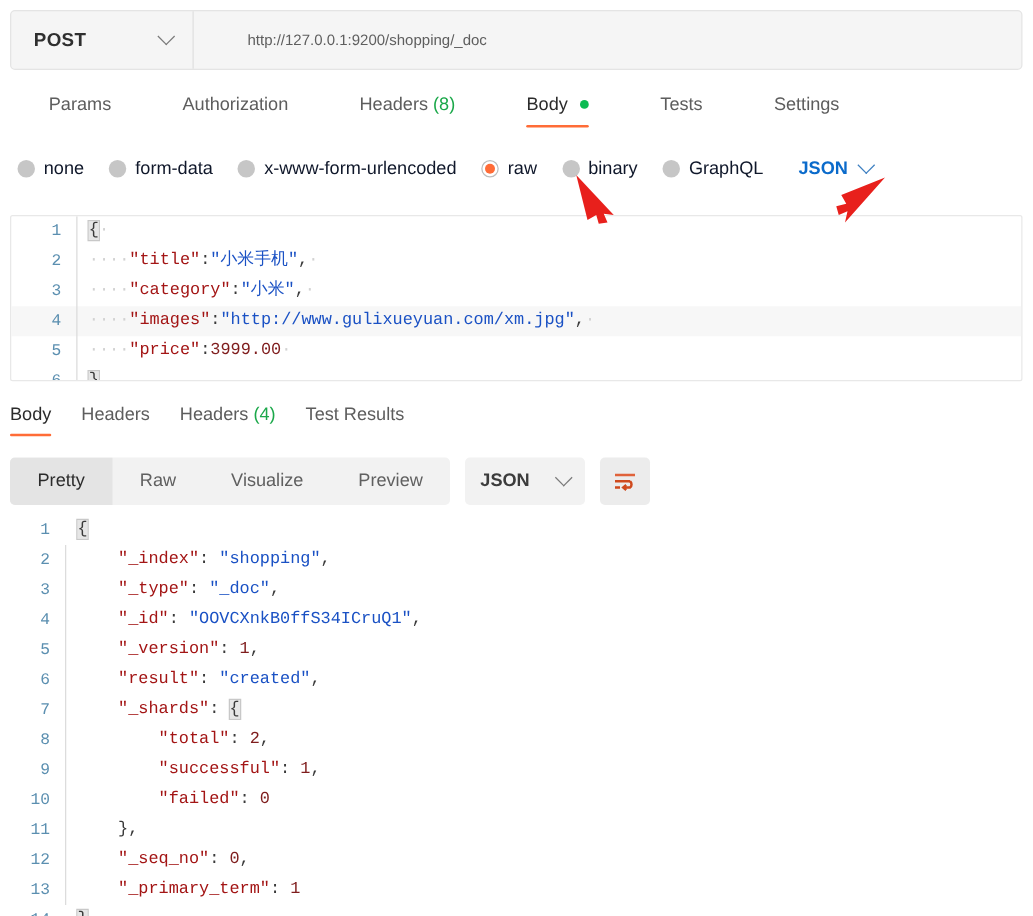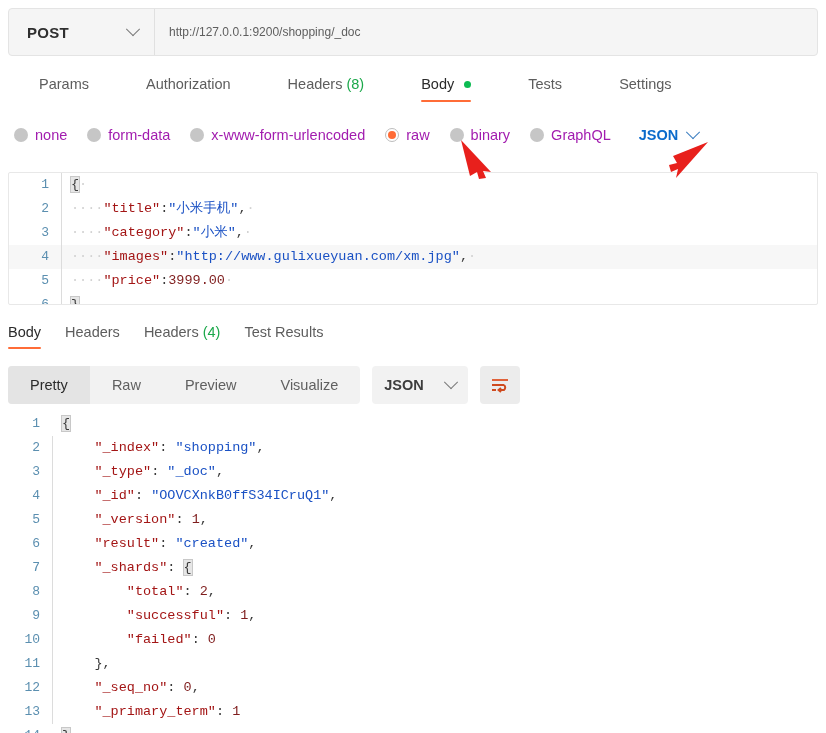--- a/index.html
+++ b/index.html
@@ -22,20 +22,21 @@
     left: 8px;
     top: 8px;
     width: 810px;
     height: 48px;
     display: flex;
     align-items: stretch;
     border: 1px solid #e4e4e4;
     border-radius: 4px;
     background: #f5f5f5;
     box-sizing: border-box;
+    gap: 29px;
   }
   .method-select {
     width: 146px;
     display: flex;
     align-items: center;
     justify-content: space-between;
     padding: 0 16px 0 18px;
     border-right: 1px solid #e0e0e0;
     box-sizing: border-box;
     cursor: pointer;
@@ -118,21 +119,21 @@
     width: 800px;
     height: 26px;
     display: flex;
     align-items: center;
   }
   .radio-item {
     display: flex;
     align-items: center;
     margin-right: 20px;
     font-size: 14.5px;
-    color: #a21caf;
+    color: #0f172a;
     cursor: pointer;
     white-space: nowrap;
   }
   .radio-circle {
     width: 14px;
     height: 14px;
     border-radius: 50%;
     background: #c6c6c6;
     margin-right: 7px;
     flex: none;
@@ -461,24 +462,24 @@
 
 <div class="resp-toolbar">
   <div class="segmented">
     <div class="seg-btn active">
       <span>Pretty</span>
     </div>
     <div class="seg-btn">
       <span>Raw</span>
     </div>
     <div class="seg-btn">
+      <span>Visualize</span>
+    </div>
+    <div class="seg-btn">
       <span>Preview</span>
-    </div>
-    <div class="seg-btn">
-      <span>Visualize</span>
     </div>
   </div>
   <div class="resp-format">
     <span class="lbl">JSON</span>
     <span class="chev"></span>
   </div>
   <div class="wrap-btn">
     <svg width="20" height="16" viewBox="0 0 20 16">
       <line x1="2" y1="3" x2="18" y2="3" stroke="#e0623a" stroke-width="2"></line>
       <line x1="2" y1="8" x2="14" y2="8" stroke="#cf4a1e" stroke-width="2"></line>

